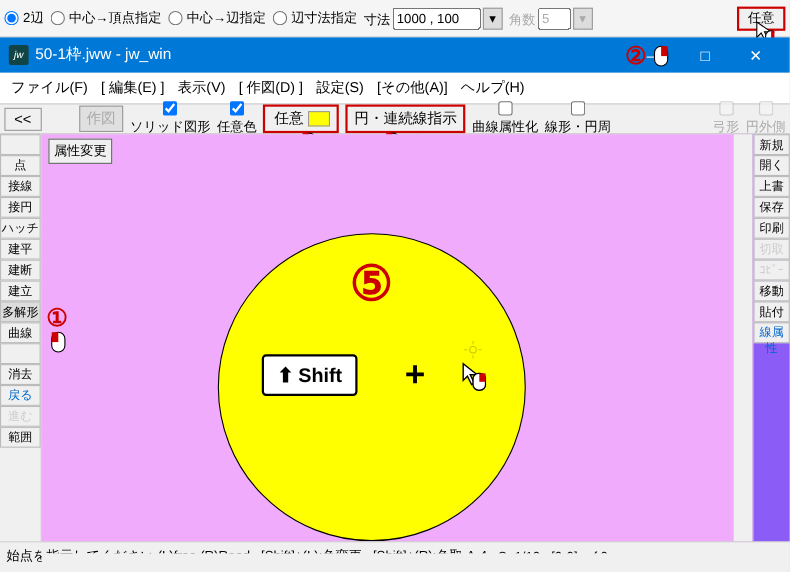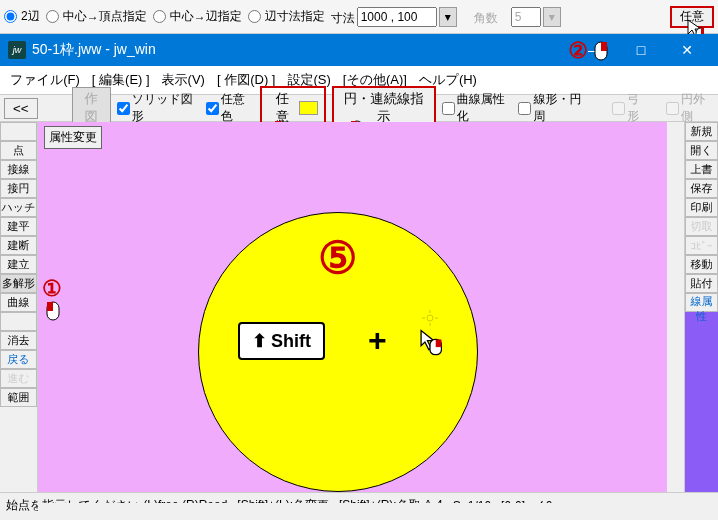--- a/index.html
+++ b/index.html
@@ -3,30 +3,30 @@
 <meta charset="utf-8">
 <style>
 * { margin: 0; padding: 0; box-sizing: border-box; font-family: "MS Gothic", "Meiryo", sans-serif; }
 body { width: 718px; height: 520px; background: #f0f0f0; font-size: 12px; overflow: hidden; }
 .top-toolbar { height: 34px; display: flex; align-items: center; padding: 2px 4px; gap: 6px; background: #f5f5f5; border-bottom: 1px solid #ccc; position: relative; }
 .radio-group { display: flex; align-items: center; gap: 2px; font-size: 12px; }
 .radio-group input { margin-right: 2px; }
 .dim-input { display: flex; align-items: flex-end; gap: 2px; }
 .dim-input input { width: 80px; height: 20px; font-size: 12px; padding: 0 2px; }
 .combo-btn { width: 18px; height: 20px; background: #ddd; border: 1px solid #999; display: flex; align-items: center; justify-content: center; }
-.disabled-txt { color: #aaa; margin-left: 11px; }
+.disabled-txt { color: #aaa; }
 .any-btn { width: 44px; height: 22px; background: #f0f0f0; border: 2px solid #c00; font-size: 12px; display: flex; align-items: center; justify-content: center; position: relative; }
 .titlebar { height: 32px; background: #0078d7; color: white; display: flex; align-items: center; padding: 0 8px; font-size: 14px; position: relative; }
 .titlebar .icon { width: 18px; height: 18px; background: #144; border-radius: 2px; margin-right: 6px; display: flex; align-items: center; justify-content: center; font-size: 9px; font-style: italic; }
 .win-controls { display: flex; margin-left: auto; }
 .win-controls div { width: 46px; height: 32px; display: flex; align-items: center; justify-content: center; font-size: 14px; }
 .menubar { height: 28px; display: flex; align-items: center; gap: 12px; padding: 0 10px; background: white; font-size: 13px; }
 .opt-toolbar { height: 28px; display: flex; align-items: center; gap: 6px; padding: 0 4px; background: #f0f0f0; border-top: 1px solid #ccc; border-bottom: 1px solid #ccc; font-size: 12px; position: relative; }
 .opt-btn { padding: 2px 6px; background: #e0e0e0; border: 1px solid #999; color: #aaa; margin-left: 28px; }
-.chk { display: flex; align-items: center; gap: 2px; }
+.chk { display: flex; align-items: center; gap: 2px; flex-direction: column; }
 .kw-btn { padding: 2px 8px; background: #f0f0f0; border: 1px solid #999; }
 .red-frame { border: 2px solid #c00 !important; padding: 2px 6px; }
 .yellow-sw { width: 20px; height: 14px; background: #ff0; border: 1px solid #999; display: inline-block; }
 .workarea { display: flex; height: 370px; position: relative; }
 .left-tools { width: 38px; background: #f0f0f0; display: flex; flex-direction: column; gap: 0; font-size: 11px; border-right: 1px solid #ccc; }
 .left-tools button { height: 19px; border: 1px solid #bbb; background: #f0f0f0; font-size: 11px; text-align: center; padding: 0; }
 .left-tools .active { background: #ddd; }
 .left-tools .blue { color: #06c; }
 .canvas { flex: 1; background: #f0abfc; position: relative; overflow: hidden; }
 .right-tools { width: 34px; background: #8b5cf6; display: flex; flex-direction: column; border-left: 1px solid #ccc; }

